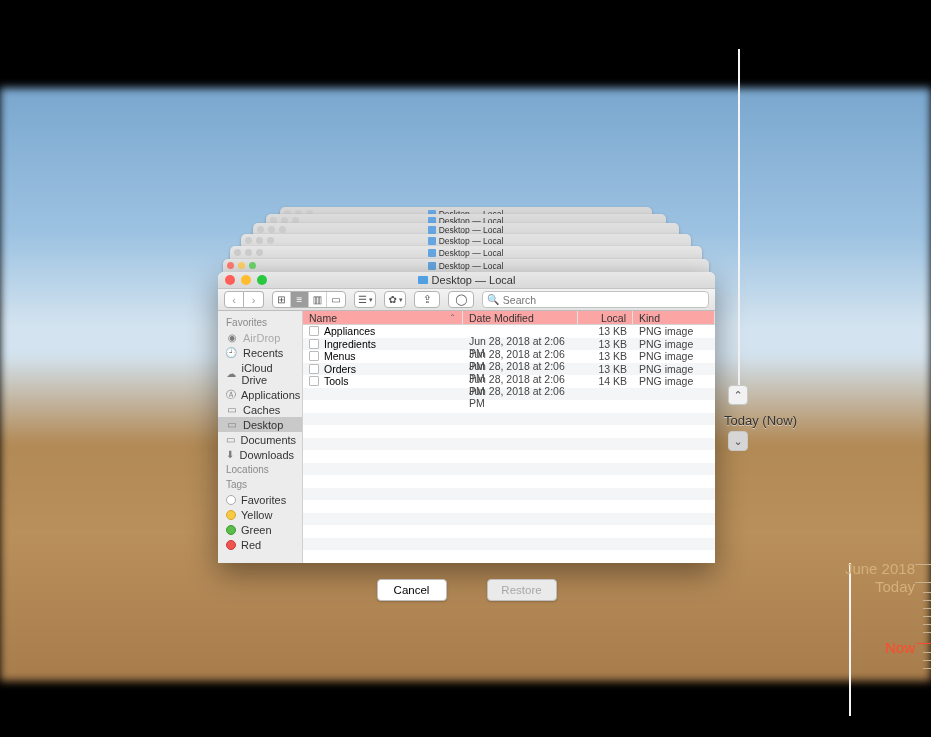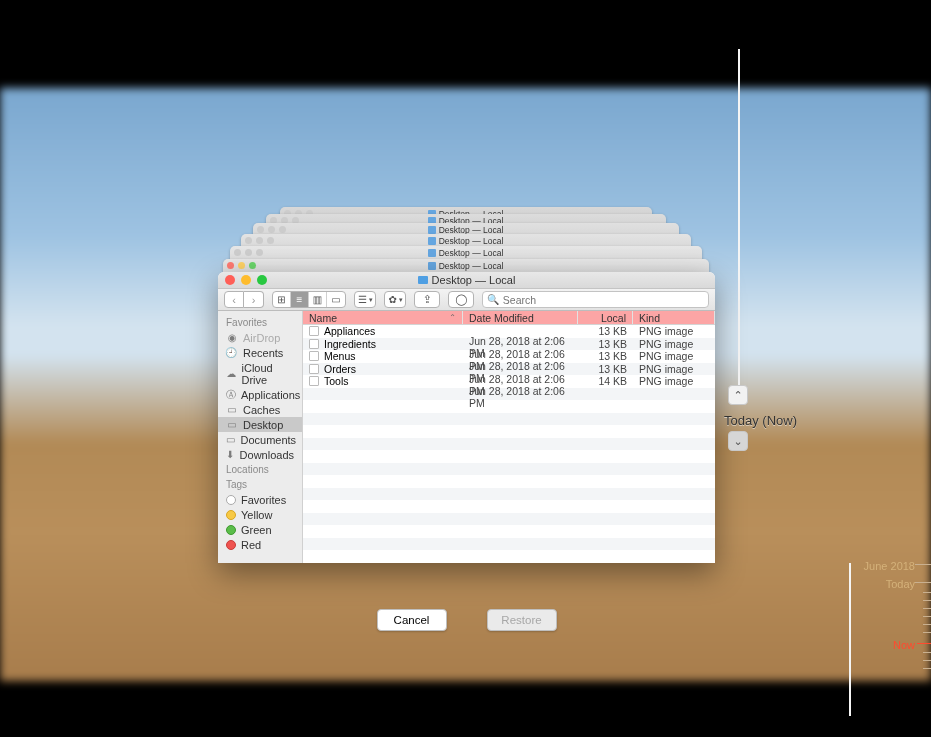--- a/index.html
+++ b/index.html
@@ -70,36 +70,36 @@
 .sort-arr{ font-size:8px; color:#666; }
 .rows { flex:1; overflow:hidden; }
 .row { display:flex; height:12.5px; align-items:center; }
 .row:nth-child(even){ background:#f3f5f7; }
 .row > div { padding:0 6px; }
 .r-name{width:160px; display:flex; gap:5px; align-items:center;} .r-date{width:115px; color:#444;margin-top:32px;} .r-size{width:55px; text-align:right; color:#444;} .r-kind{flex:1; color:#444;}
 .file-ic { width:10px; height:10px; border:1px solid #bbb; border-radius:1px; background:#fff; flex-shrink:0;}
 .row.empty > div { height:12.5px; }
 
 
-.btns { position:absolute; left:218px; top:609px; width:497px; display:flex; justify-content:center; gap:40px; }
+.btns { position:absolute; left:218px; top:579px; width:497px; display:flex; justify-content:center; gap:40px; }
 .btn { width:70px; height:22px; border-radius:4px; background:#fff; border:1px solid #bfbfbf; font-size:11.5px; display:flex; align-items:center; justify-content:center; box-shadow:0 1px 2px rgba(0,0,0,.2);}
 .btn.dis { color:#a7a7a7; background:#eaeaea;}
 
 
 .tl-ctrl { position:absolute; left:728px; width:20px;}
 .tl-btn { width:20px; height:20px; border-radius:4px; background:#f2f2f2; border:1px solid #c8c8c8; display:flex; align-items:center; justify-content:center; font-size:11px; color:#555;}
 .tl-label { font-size:13px; color:#333; white-space:nowrap; text-shadow:0 1px 0 rgba(255,255,255,.5);}
 
 
 .callout { position:absolute; background:#f5f5f5; }
 
 
 .ticks { position:absolute; right:0; top:96px; width:18px; height:575px; }
 .tick { position:absolute; right:0; height:1px; background:#c9b090; }
-.tick-lab { position:absolute; right:16px; font-size:11px; color:#d4b17a; white-space:nowrap;}
+.tick-lab { position:absolute; right:16px; font-size:15px; color:#d4b17a; white-space:nowrap;}
 .tick-lab.now { color:#ff4a2f; }
 .now-dash { position:absolute; right:0; height:1px; background:#ff4a2f;}
 </style>
 </head>
 <body>
 
 <div class="scene"></div>
 
 <div class="callout" style="left:738px; top:49px; width:2px; height:336px;"></div>
 <div class="callout" style="left:849px; top:563px; width:2px; height:153px;"></div>

